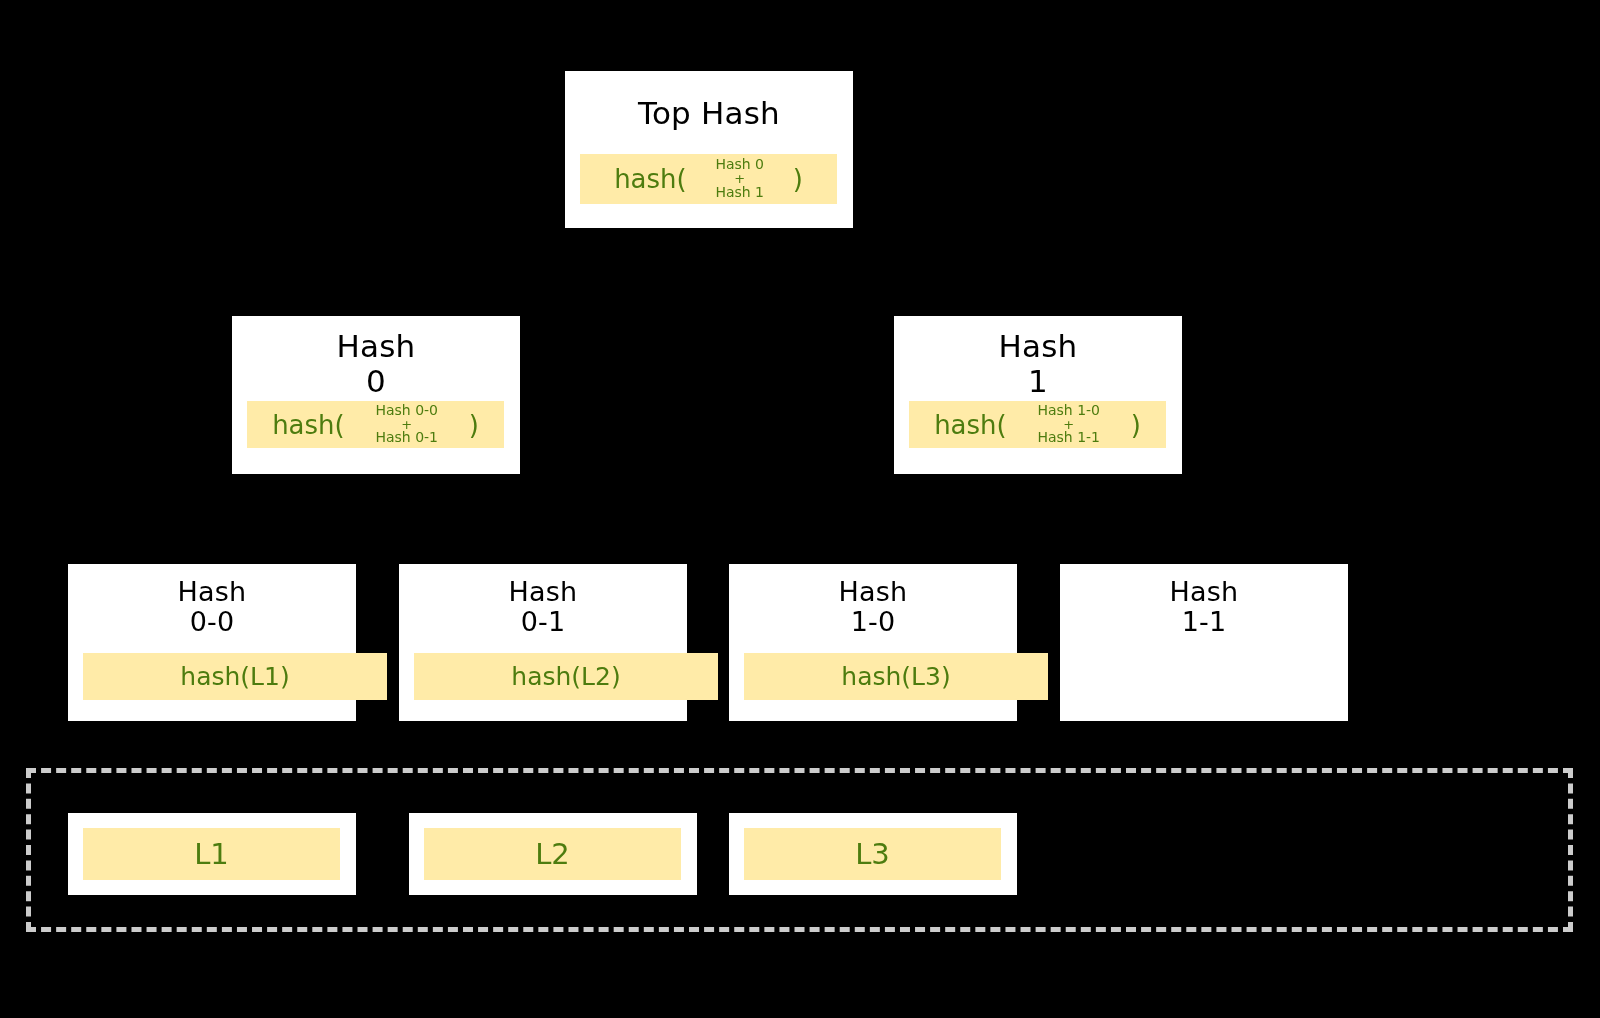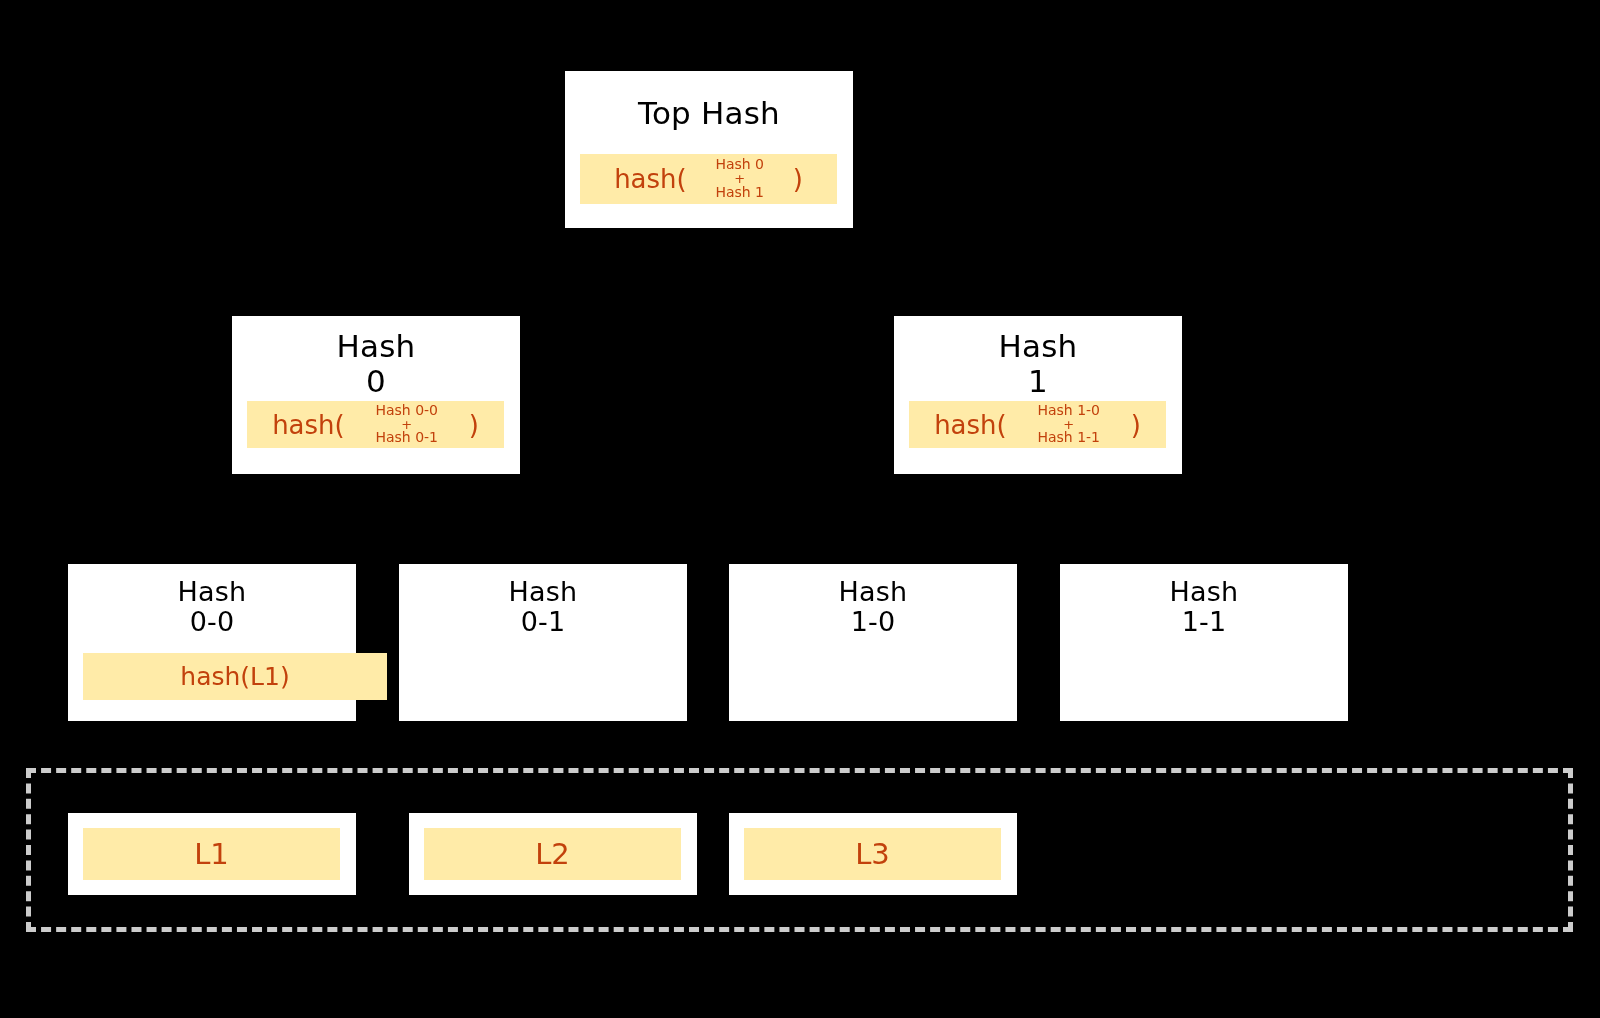--- a/index.html
+++ b/index.html
@@ -32,21 +32,21 @@
     line-height: 1.12;
     white-space: pre-line;
     letter-spacing: 0.2px;
   }
   .hashbox {
     position: absolute;
     background: #ffeba8;
     display: flex;
     align-items: center;
     justify-content: center;
-    color: #c2410c;
+    color: #4d7c0f;
     box-sizing: border-box;
   }
   
   .n-top { left: 565px; top: 71px; width: 288px; height: 157px; }
   .n-top .node-title { font-size: 31px; margin-top: 25px; }
   .n-top .hashbox { left: 15px; top: 83px; width: 257px; height: 50px; }
 
   
   .n-mid { top: 316px; width: 288px; height: 158px; }
   .n-mid.left  { left: 232px; }
@@ -199,24 +199,26 @@
   </div>
 
   <div class="node n-leaf c0">
     <div class="node-title">Hash
 0-0</div>
     <div class="hashbox">hash(L1)</div>
   </div>
   <div class="node n-leaf c1">
     <div class="node-title">Hash
 0-1</div>
+    <div class="hashbox">hash(L2)</div>
   </div>
   <div class="node n-leaf c2">
     <div class="node-title">Hash
 1-0</div>
+    <div class="hashbox">hash(L3)</div>
   </div>
   <div class="node n-leaf c3">
     <div class="node-title">Hash
 1-1</div>
   </div>
 
   <div class="node n-data c0">
     <div class="hashbox">L1</div>
   </div>
   <div class="node n-data c1">

